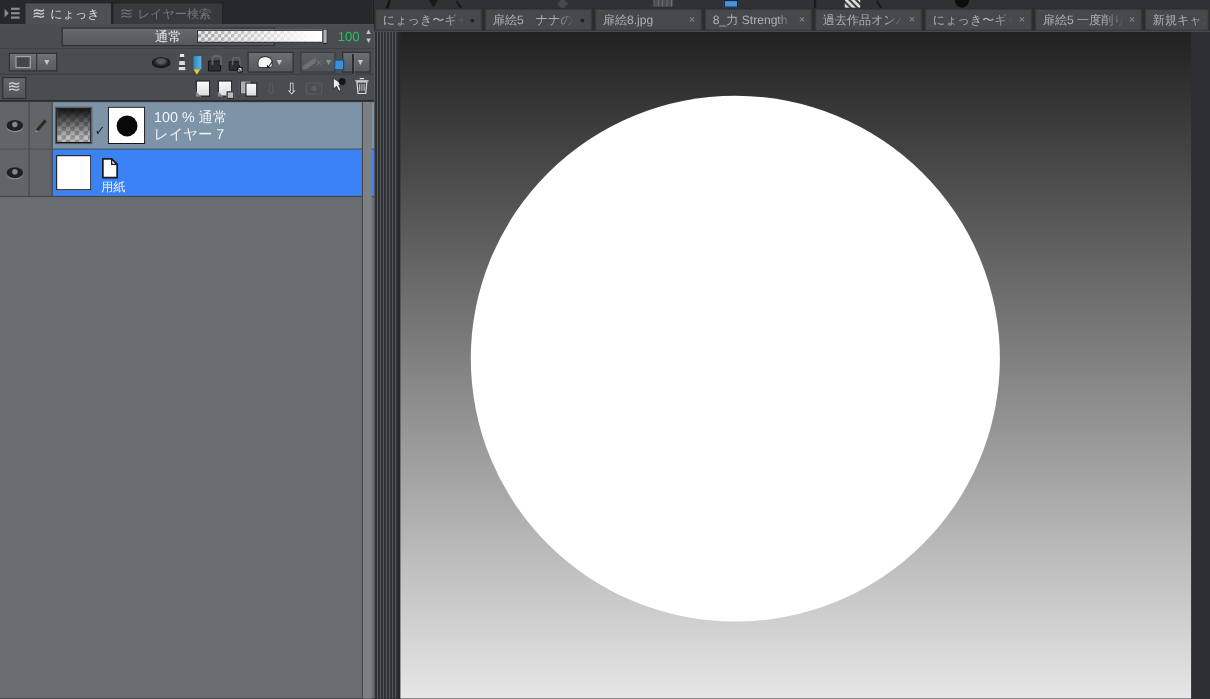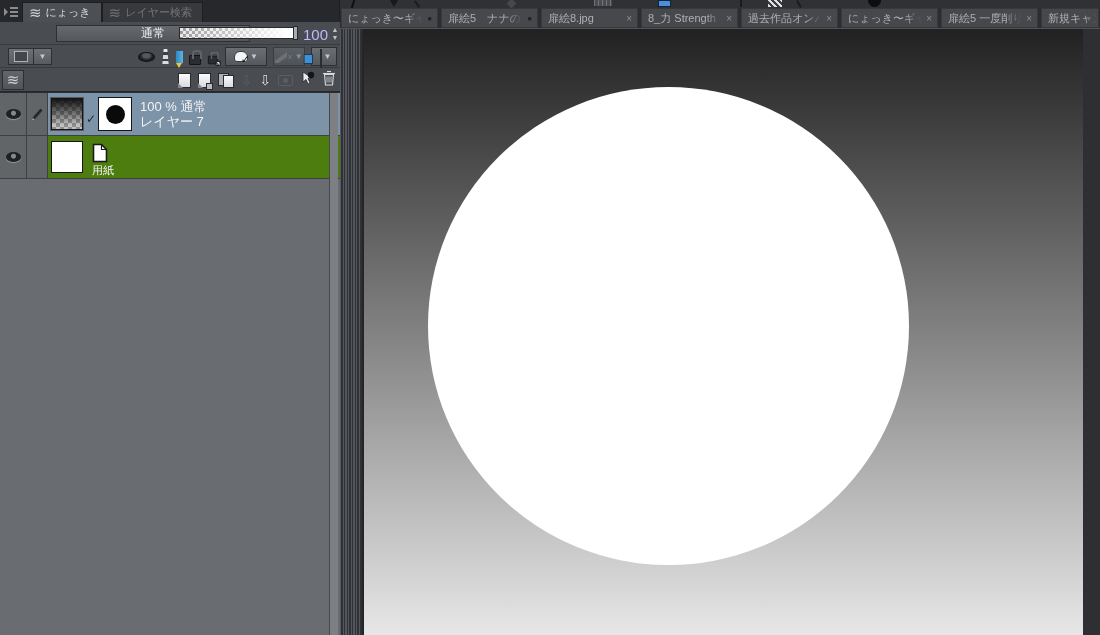--- a/index.html
+++ b/index.html
@@ -32,21 +32,21 @@
   .blend-select .dd { position:absolute; right:4px; top:4px; font-size:8px; color:#c4c6c9; line-height:8px;}
   .op-slider { position:absolute; left:179px; top:5px; width:119px; height:12px;
     border:1px solid #28292b;
     background:
       linear-gradient(90deg, rgba(255,255,255,0), rgba(255,255,255,1) 92%),
       linear-gradient(45deg,#9b9b9b 25%,transparent 25%,transparent 75%,#9b9b9b 75%) 0 0/6px 6px,
       linear-gradient(45deg,#9b9b9b 25%,transparent 25%,transparent 75%,#9b9b9b 75%) 3px 3px/6px 6px,
       #e9e9e9; }
   .op-handle { position:absolute; right:-1px; top:-2px; width:5px; height:14px;
     background:#a9adb2; border:1px solid #28292b; }
-  .op-val { position:absolute; left:303px; top:4px; width:24px; color:#c4b5fd; font-size:15px; text-align:right; }
+  .op-val { position:absolute; left:303px; top:4px; width:24px; color:#22c55e; font-size:12px; text-align:right; }
   .spin { position:absolute; left:330px; top:3px; width:10px; height:17px;
     display:flex; flex-direction:column; justify-content:center; }
   .spin span { font-size:7px; line-height:8px; color:#c0c2c5; text-align:center; }
 
   .swatch-combo { position:absolute; left:8px; top:3px; display:flex; }
   .swatch-btn { width:26px; height:17px; background:linear-gradient(#6e7277,#585c61);
     border:1px solid #2e2f32; display:flex; align-items:center; justify-content:center; }
   .swatch-inner { width:14px; height:11px; background:#43464a; border:1px solid #aeb1b5; }
   .swatch-dd { width:18px; height:17px; background:linear-gradient(#6e7277,#585c61);
     border:1px solid #2e2f32; border-left:none; color:#c4c6c9; font-size:8px;
@@ -105,21 +105,21 @@
   .dot-btn { width:15px; height:11px; border:1px solid #5a5d61; border-radius:2px;
     display:flex; align-items:center; justify-content:center; }
   .dot-btn i { width:5px; height:5px; border-radius:50%; background:#5a5d61; }
 
   
   .layer-list { position:absolute; left:0; top:92px; width:340px; height:543px;
     background:#696c70; border-top:1px solid #2c2d2f; }
   .layer-row { position:relative; height:43px; border-bottom:1px solid #3e4043; display:flex; }
   .col { border-right:1px solid #3e4043; display:flex; align-items:center; justify-content:center; background:#626568; }
   .col-eye { width:27px; } .col-pen { width:21px; }
-  .row-content { flex:1; display:flex; align-items:center; padding-left:3px; background:#4d7c0f; }
+  .row-content { flex:1; display:flex; align-items:center; padding-left:3px; background:#3b82f6; }
   .layer-row.selected .row-content { background:#7d93a8; }
   .eye { width:15px; height:10px; border-radius:50%;
     background:radial-gradient(circle at 50% 42%, #84888c 0 2px, #1e2023 3px);
     box-shadow:0 1px 1px rgba(255,255,255,.35); }
   .grad-thumb { width:32px; height:32px; border:1px solid #141517; outline:1px solid #55585c;
     background:
       linear-gradient(180deg, rgba(12,12,12,.95), rgba(12,12,12,0) 88%),
       linear-gradient(45deg,#8e8e8e 25%,transparent 25%,transparent 75%,#8e8e8e 75%) 0 0/8px 8px,
       linear-gradient(45deg,#8e8e8e 25%,transparent 25%,transparent 75%,#8e8e8e 75%) 4px 4px/8px 8px,
       #c2c2c2; }

